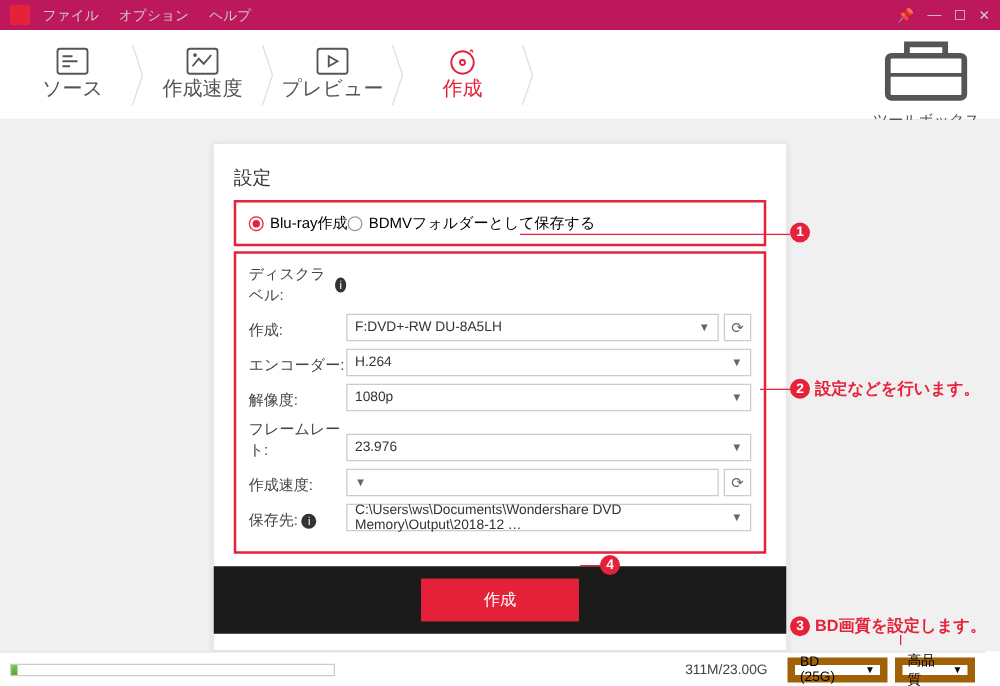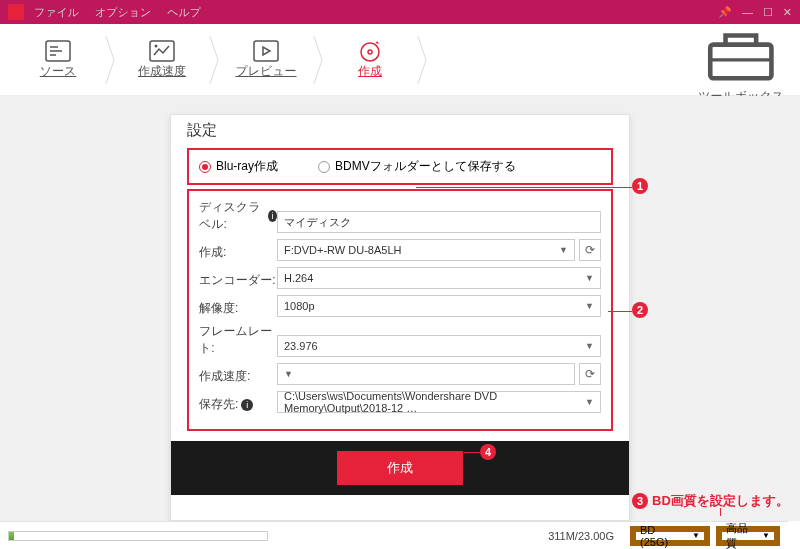--- a/index.html
+++ b/index.html
@@ -4,32 +4,32 @@
 <style>
 * { box-sizing: border-box; margin: 0; padding: 0; }
 body { font-family: "Meiryo", "MS PGothic", sans-serif; font-size: 12px; background: #fff; width: 800px; height: 549px; overflow: hidden; position: relative; }
 .titlebar { height: 24px; background: #be185d; color: #ccc; display: flex; align-items: center; padding: 0 8px; }
 .titlebar .logo { width: 16px; height: 16px; background: #e6213a; border-radius: 2px; margin-right: 10px; position: relative; }
 .titlebar .menu-item { margin-right: 16px; font-size: 11px; cursor: pointer; }
 .titlebar .win-controls { margin-left: auto; display: flex; gap: 10px; font-size: 11px; }
 .titlebar .win-controls span { cursor: pointer; }
 .tabbar { height: 72px; background: #fff; border-bottom: 1px solid #eee; display: flex; align-items: center; padding: 0 16px; }
 .tab { display: flex; flex-direction: column; align-items: center; justify-content: center; width: 84px; height: 72px; color: #555; cursor: pointer; position: relative; }
-.tab .lbl { font-size: 12px; text-decoration: underline; }
+.tab .lbl { font-size: 16px; }
 .tab.active { color: #e6213a; }
 .tab.active::before { content: ""; position: absolute; left: -10px; top: 0; width: 110px; height: 72px; background: transparent; }
 .tab .svgicon { width: 28px; height: 24px; }
 .chevron { width: 20px; height: 72px; display: flex; align-items: center; justify-content: center; color: #ccc; }
 .chevron svg { width: 10px; height: 50px; }
 .tabbar .spacer { flex: 1; }
 .toolbox { display: flex; flex-direction: column; align-items: center; color: #555; cursor: pointer; }
 .content { position: absolute; left: 0; right: 0; top: 96px; bottom: 28px; background: #f0f0f0; display: flex; justify-content: center; padding-top: 18px; }
 .panel { width: 460px; background: #fff; border: 1px solid #e0e0e0; box-shadow: 0 2px 6px rgba(0,0,0,0.1); }
-.panel-head { padding: 6px 16px 8px; font-size: 15px; color: #333; border-radius: 14px; }
-.radio-row { margin: 0 16px; padding: 8px 10px; display: flex; gap: 40px; align-items: flex-start; }
+.panel-head { padding: 18px 16px 8px; font-size: 15px; color: #333; border-radius: 14px; }
+.radio-row { margin: 0 16px; padding: 8px 10px; display: flex; align-items: flex-start; }
 .radio { display: flex; align-items: center; gap: 5px; cursor: pointer; }
 .radio .dot { width: 12px; height: 12px; border-radius: 50%; border: 1px solid #999; display: inline-flex; align-items: center; justify-content: center; }
 .radio .dot.on { border-color: #e6213a; }
 .radio .dot.on::after { content: ""; width: 6px; height: 6px; border-radius: 50%; background: #e6213a; }
 .radio .txt { font-size: 12px; }
 .form { margin: 4px 16px 10px; padding: 8px 10px 10px; }
 .form-row { display: flex; align-items: flex-end; margin-bottom: 6px; }
 .form-row .label { width: 78px; color: #444; display: flex; align-items: center; gap: 3px; }
 .form-row .info { width: 12px; height: 12px; border-radius: 50%; background: #333; color: #fff; font-size: 9px; display: inline-flex; align-items: center; justify-content: center; }
 .form-row .input { flex: 1; height: 22px; border: 1px solid #ccc; padding: 2px 6px; font-size: 11px; color: #333; background: #fff; display: flex; align-items: center; justify-content: space-between; }
@@ -140,23 +140,20 @@
         <span class="dot"></span>
         <span class="txt">BDMVフォルダーとして保存する</span>
       </div>
     </div>
     <div class="form boxred">
       <div class="form-row">
         <span class="label">
             <span>ディスクラベル:</span>
             <span class="info">i</span>
           </span>
-        <div class="input">
-            <span>マイディスク</span>
-          </div>
       </div>
       <div class="form-row">
         <span class="label">作成:</span>
         <div class="input">
             <span>F:DVD+-RW DU-8A5LH</span>
             <span class="caret">▼</span>
           </div>
         <div class="sqbtn">⟳</div>
       </div>
       <div class="form-row">
@@ -204,20 +201,21 @@
   </div>
 </div>
 
 <div class="annot" style="left:632px; top:178px;">
     <span class="circle">1</span>
   </div>
 <div class="annot-line" style="left:416px; top:187px; width:216px;"></div>
 
 <div class="annot" style="left:632px; top:302px;">
     <span class="circle">2</span>
+    <span>設定などを行います。</span>
   </div>
 <div class="annot-line" style="left:608px; top:311px; width:24px;"></div>
 
 <div class="annot" style="left:632px; top:492px;">
     <span class="circle">3</span>
     <span>BD画質を設定します。</span>
   </div>
 <div class="annot-line" style="left:720px; top:508px; width:1px; height:8px;"></div>
 
 <div class="annot" style="left:480px; top:444px;">

